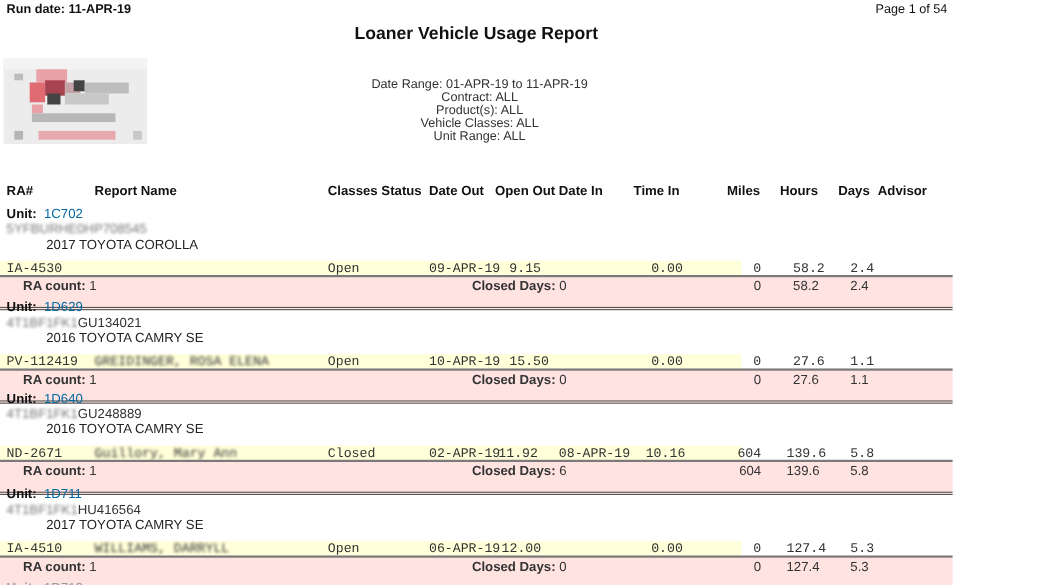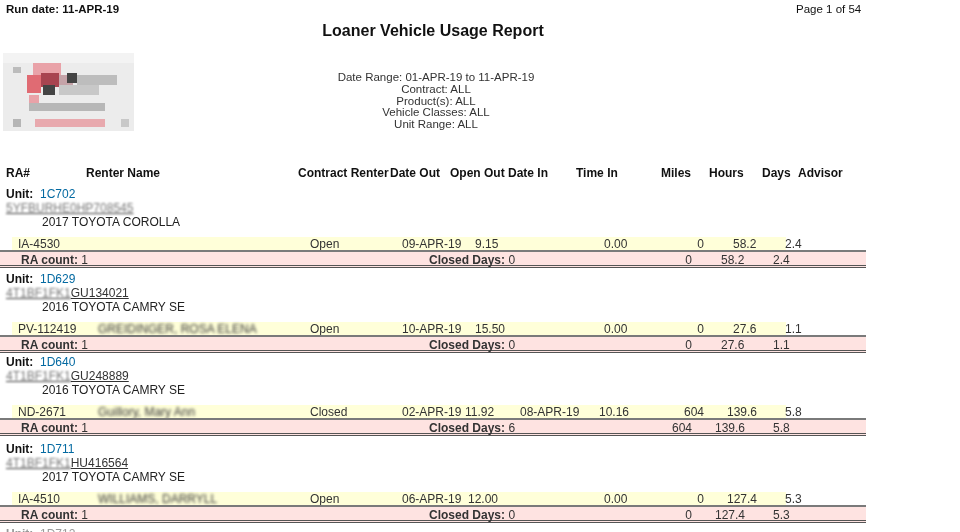--- a/index.html
+++ b/index.html
@@ -8,27 +8,27 @@
   .abs { position:absolute; white-space:nowrap; }
   #run-date { left:6px; top:3px; font-size:11.5px; font-weight:bold; color:#111; }
   #page-num { left:796px; top:3px; font-size:11.5px; font-weight:normal; color:#111; }
   #title { left:0; width:866px; top:22px; text-align:center; font-size:16px; font-weight:bold; color:#111; }
   #logo { left:3px; top:53px; width:131px; height:78px; }
   #filters { left:300px; width:272px; top:72px; text-align:center; font-size:11.5px; line-height:11.8px; color:#333; }
   .hdr { top:166px; font-size:12px; font-weight:bold; color:#111; }
   .unit-block { position:absolute; left:0; width:866px; }
   .unit-lbl { position:absolute; left:6px; font-weight:bold; font-size:12px; color:#111; }
   .unit-val { position:absolute; left:40px; font-size:12px; color:#0369a1; }
-  .vin { position:absolute; left:6px; font-size:12px; color:#333;text-decoration:underline; }
+  .vin { position:absolute; left:6px; font-size:12px; color:#333; }
   .vin .blur { filter:blur(1.3px); color:#777; }
   .model { position:absolute; left:6px; font-size:12px; color:#222;margin-left:36px; }
-  .ra-row { position:absolute; left:12px; width:774px; height:14px; background:#ffffd9; }
+  .ra-row { position:absolute; left:0; width:674px; height:14px; background:#ffffd9;font-family:Liberation Mono, monospace; }
   .ra-row span { position:absolute; top:0; font-size:12px; color:#333; white-space:nowrap; line-height:14px; }
   .blurname { filter:blur(1.4px); color:#666; }
-  .sum-row { position:absolute; left:0; width:866px; height:18px; background:#fee3e1;
+  .sum-row { position:absolute; left:0; width:866px; height:32px; background:#fee3e1;
              border-top:2px solid #7a7a7a; border-bottom:3px double #555; box-sizing:border-box; }
   .sum-row span { position:absolute; top:1px; font-size:12px; color:#333; white-space:nowrap; line-height:14px; }
   .r { text-align:right; }
 </style>
 </head>
 <body>
 
 <div id="run-date" class="abs">Run date: 11-APR-19</div>
 <div id="page-num" class="abs">Page 1 of 54</div>
 <div id="title" class="abs">Loaner Vehicle Usage Report</div>
@@ -57,22 +57,22 @@
 <div id="filters" class="abs">
   <div>Date Range: 01-APR-19 to 11-APR-19</div>
   <div>Contract: ALL</div>
   <div>Product(s): ALL</div>
   <div>Vehicle Classes: ALL</div>
   <div>Unit Range: ALL</div>
 </div>
 
 <div>
   <span class="abs hdr" style="left:6px">RA#</span>
-  <span class="abs hdr" style="left:86px">Renter Name</span>
-  <span class="abs hdr" style="left:298px">Contract Renter</span>
+  <span class="abs hdr" style="left:86px">Report Name</span>
+  <span class="abs hdr" style="left:298px">Classes Status</span>
   <span class="abs hdr" style="left:390px">Date Out</span>
   <span class="abs hdr" style="left:450px">Open Out</span>
   <span class="abs hdr" style="left:508px">Date In</span>
   <span class="abs hdr" style="left:576px">Time In</span>
   <span class="abs hdr" style="left:661px">Miles</span>
   <span class="abs hdr" style="left:709px">Hours</span>
   <span class="abs hdr" style="left:762px">Days</span>
   <span class="abs hdr" style="left:798px">Advisor</span>
 </div>
 

